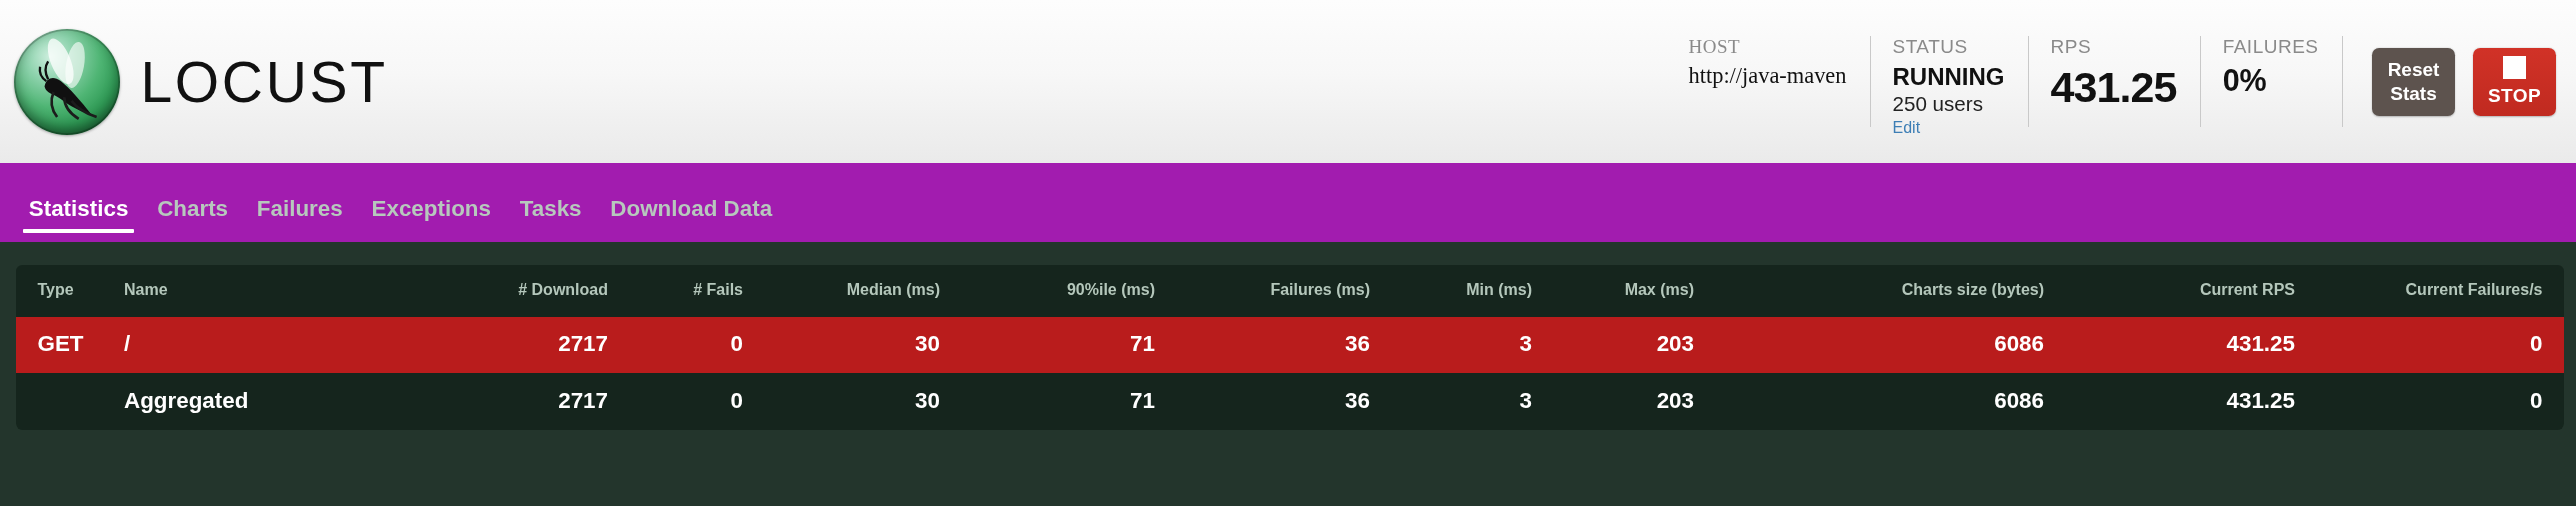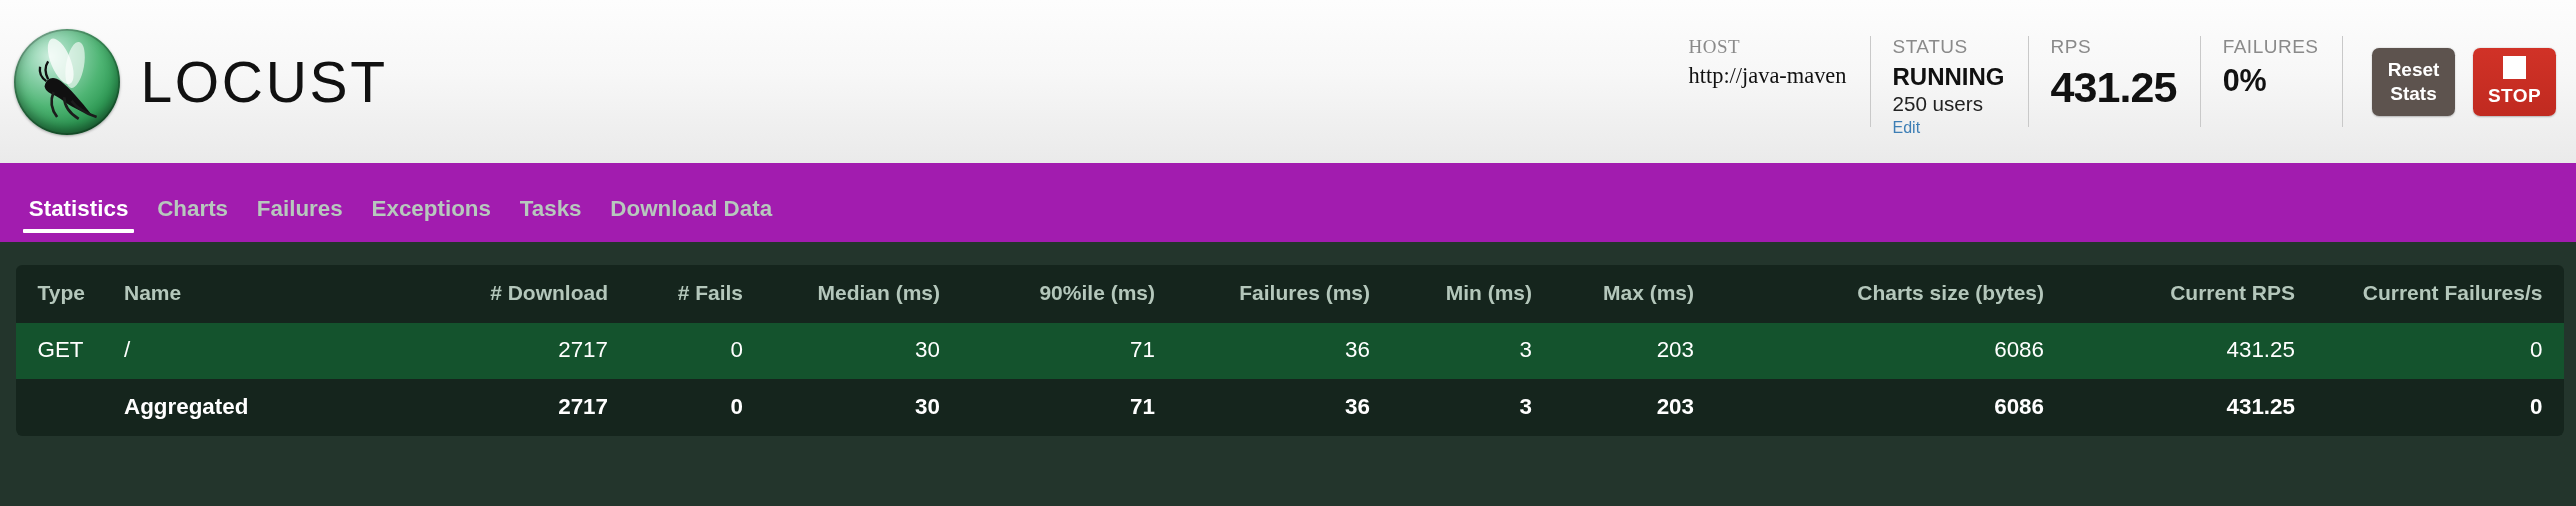--- a/index.html
+++ b/index.html
@@ -202,38 +202,38 @@
     width: 100%;
     border-collapse: collapse;
     border-radius: 6.3px;
     overflow: hidden;
     table-layout: fixed;
   }
 
   .stats-table thead th {
     background: #15251d;
     color: #b4c7bb;
-    font-size: 21px;
+    font-size: 16px;
     font-weight: bold;
     padding: 16px 0 18px 0;
     text-align: right;
     white-space: nowrap;
   }
   .stats-table thead th.left { text-align: left; }
 
   .stats-table tbody td {
     font-size: 22.4px;
     color: #ffffff;
     padding: 14.4px 0 16px 0;
     text-align: right;
     white-space: nowrap;
   }
   .stats-table tbody td.left { text-align: left; }
 
-  .row-data   td { background: #14532d; font-weight: normal; }
+  .row-data   td { background: #b91c1c; font-weight: bold; }
   .row-total  td { background: #15251d; font-weight: bold; }
   .row-total  td:first-child { border-bottom-left-radius: 6.3px; }
   .row-total  td:last-child  { border-bottom-right-radius: 6.3px; }
 
   
   .c-type  { width: 108px; padding-left: 21.5px !important; }
   .c-name  { width: 206px; }
   .c-req   { width: 278px; }
   .c-fails { width: 135px; }
   .c-med   { width: 197px; }

